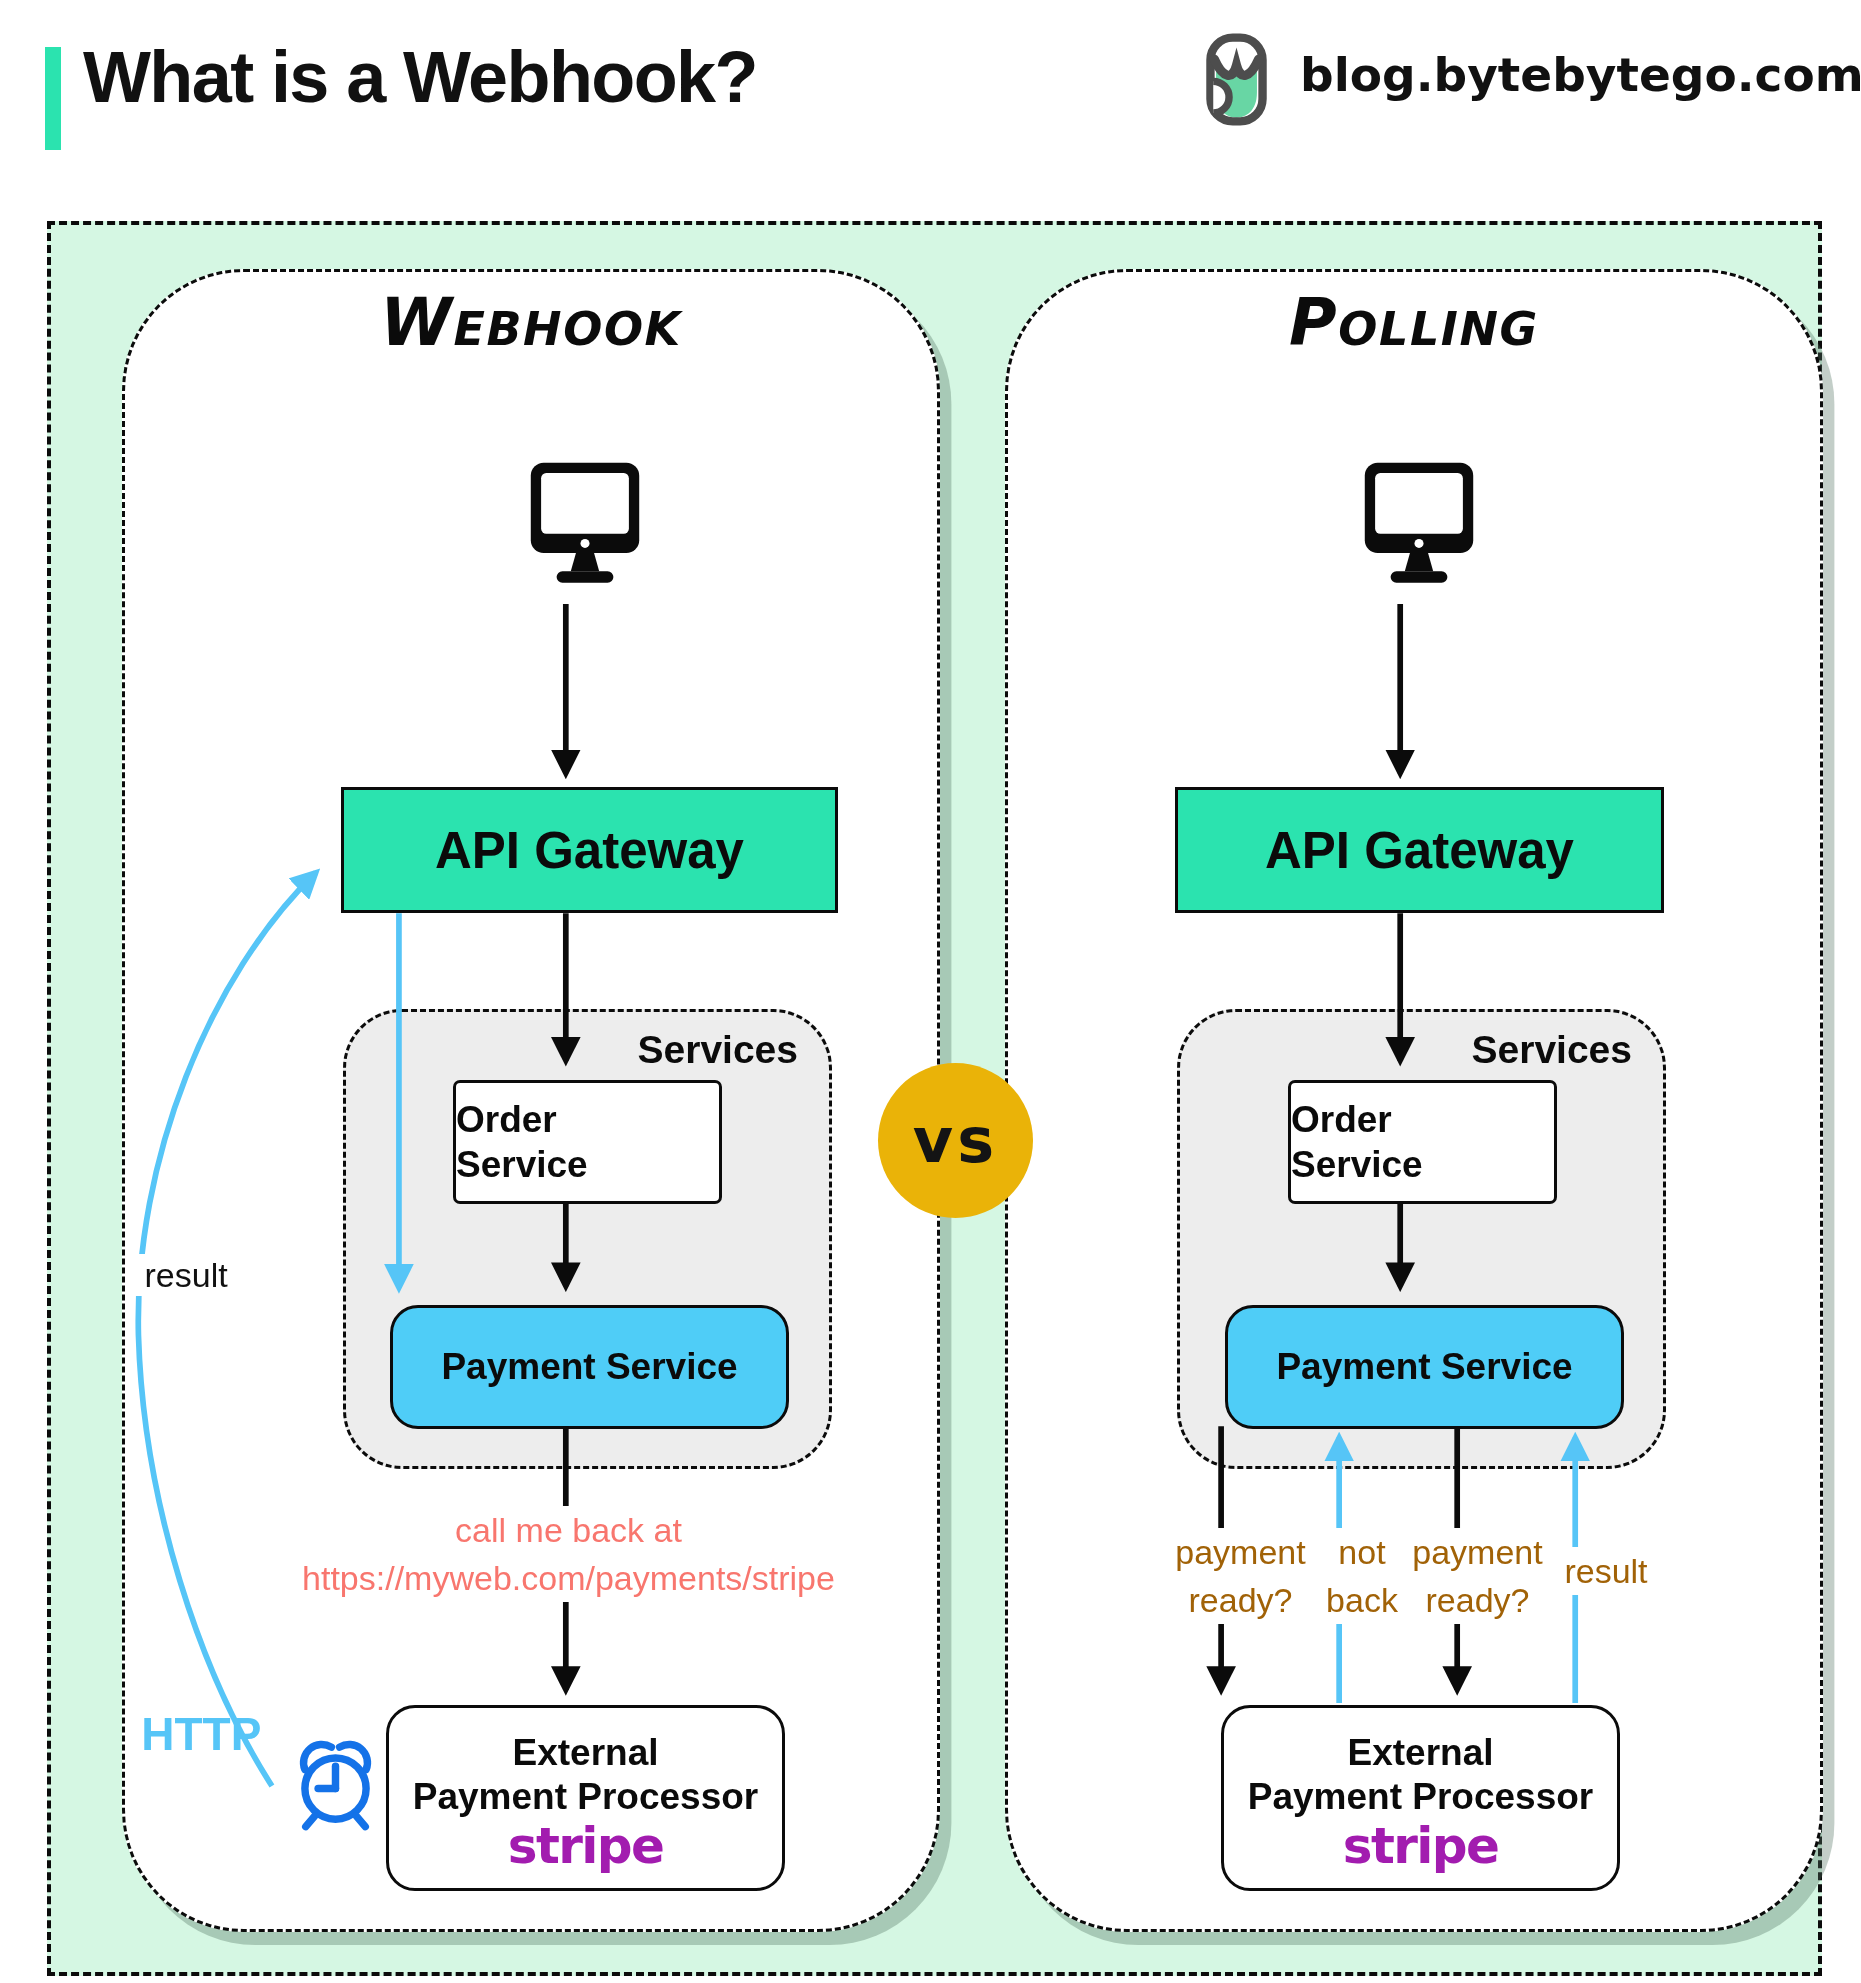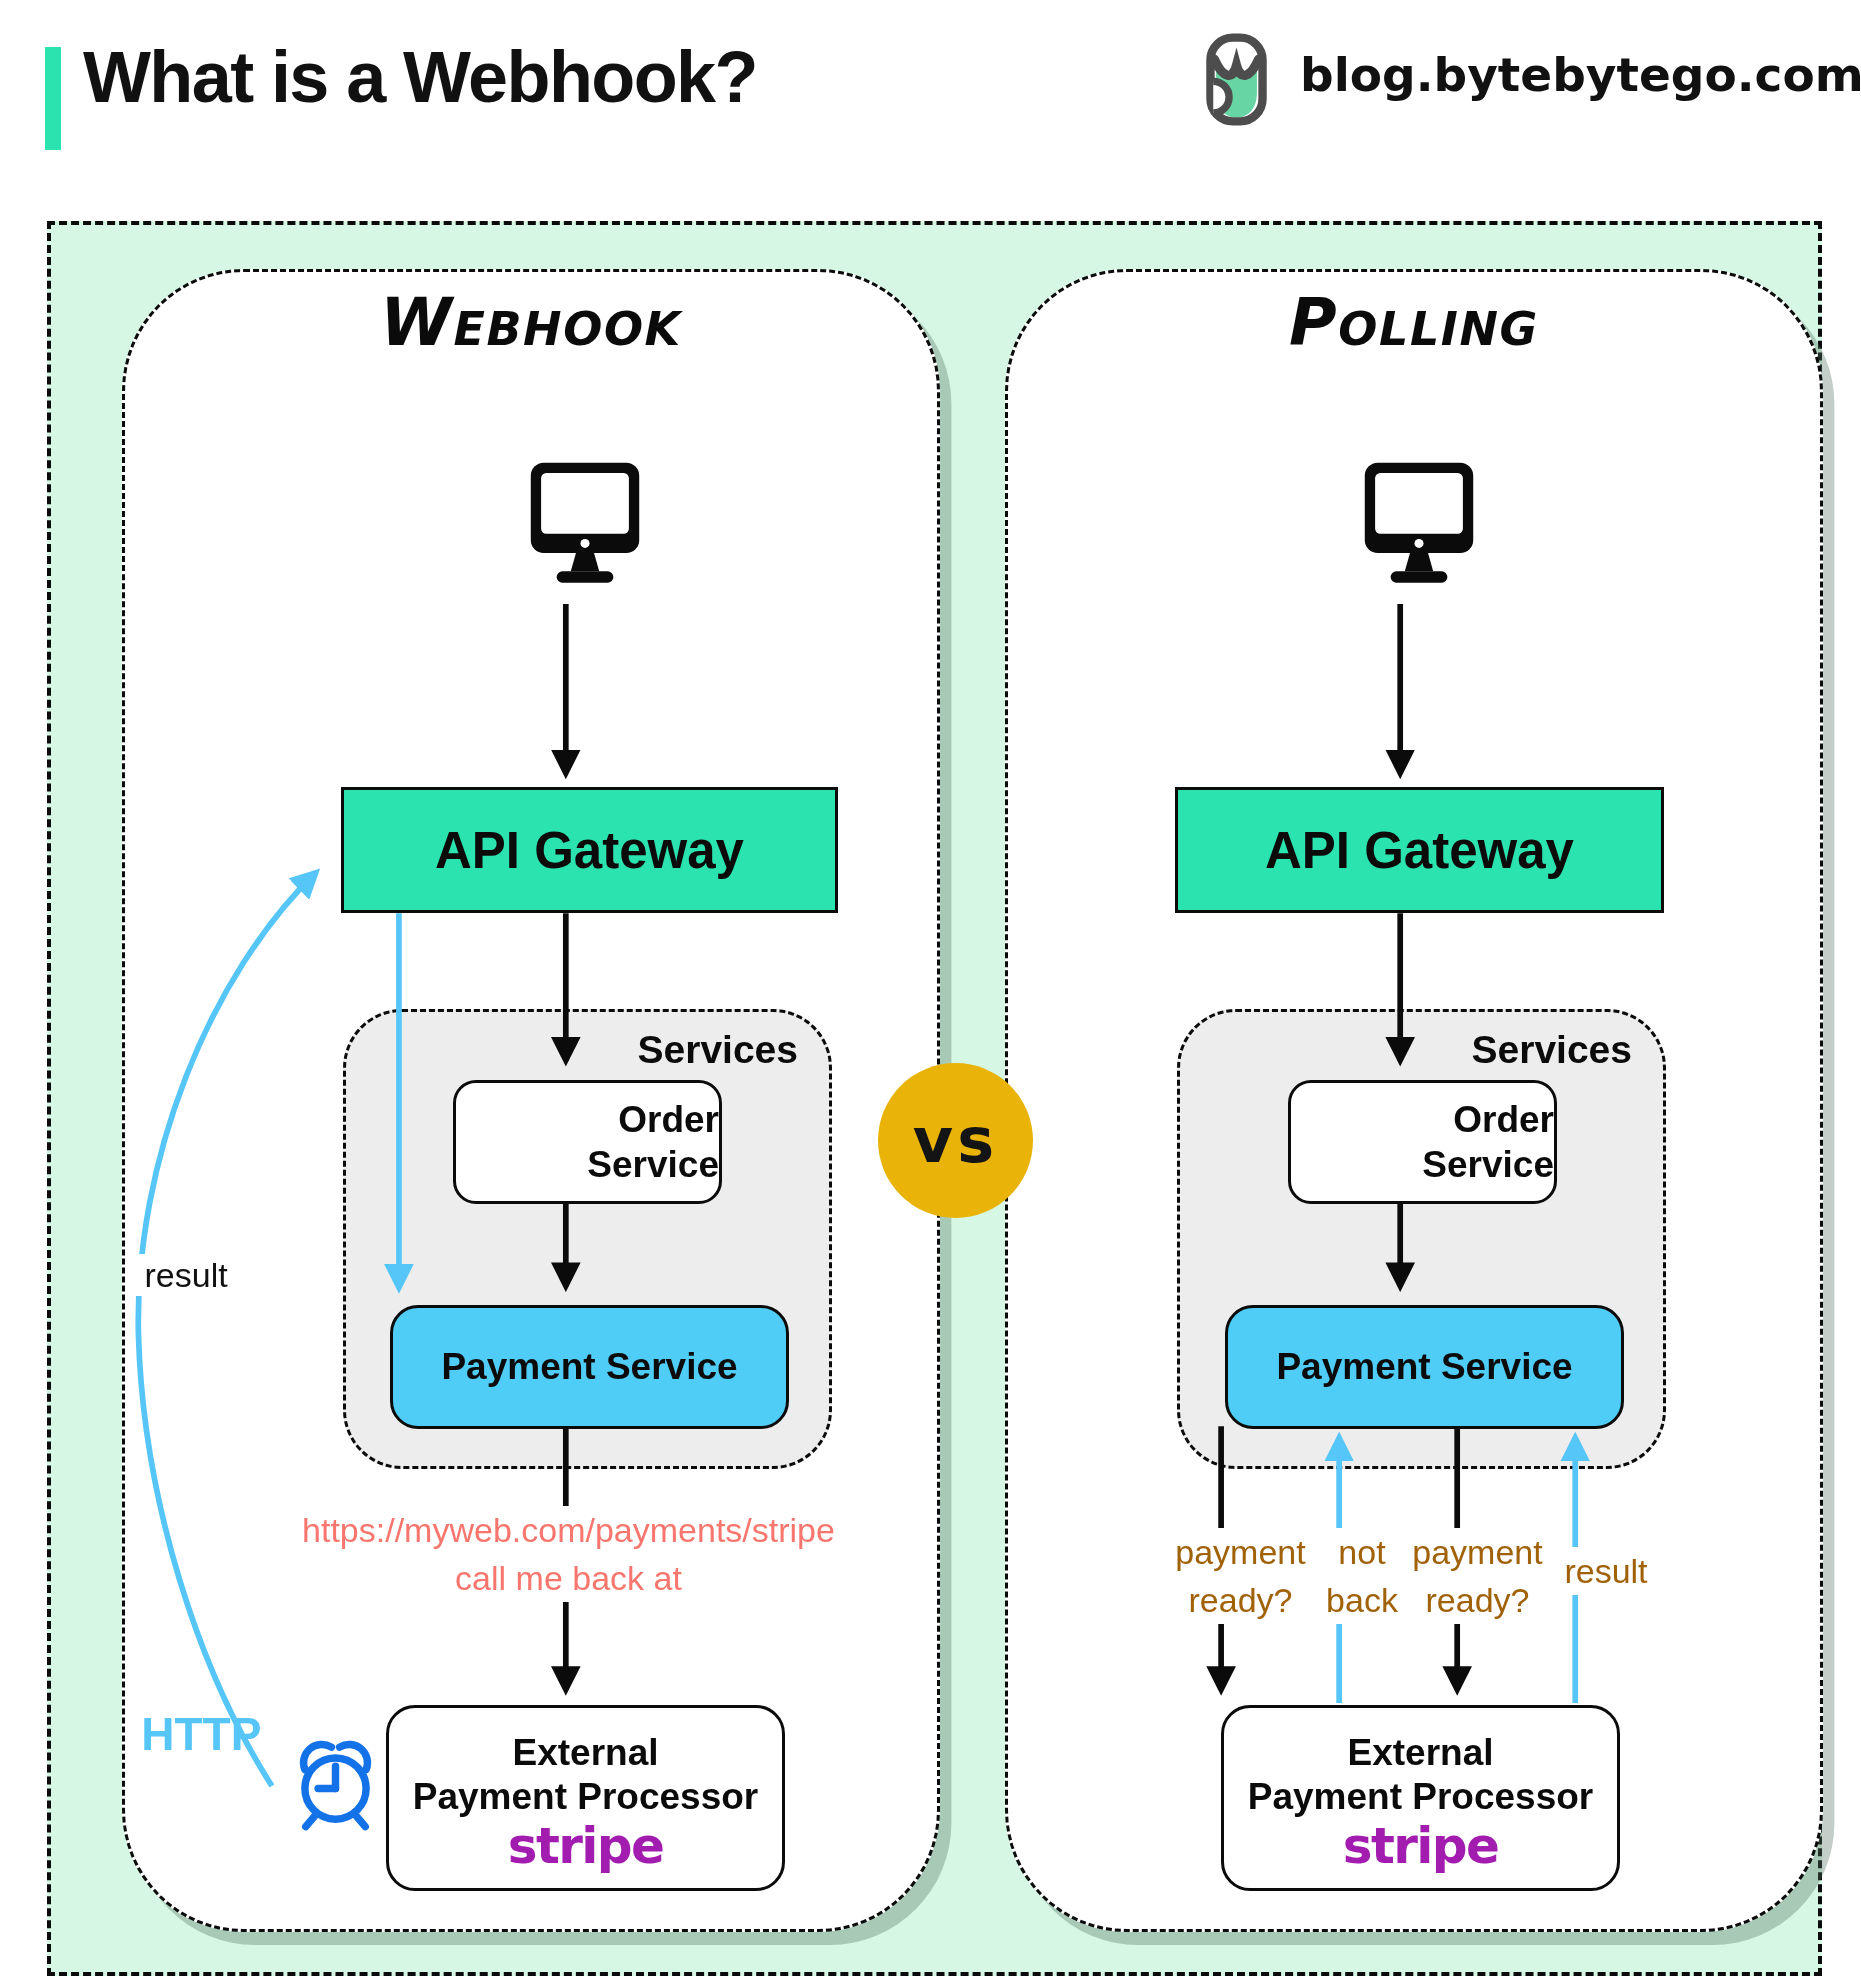--- a/index.html
+++ b/index.html
@@ -30,22 +30,22 @@
                  font-variant:small-caps; font-size:65px; letter-spacing:1.6px; color:#0b0b0b; }
 
   
   .api-gateway { position:absolute; height:126px; background:#2BE3AF; border:3.3px solid #0b0b0b;
                  display:flex; align-items:center; justify-content:center;
                  font-size:51px; font-weight:bold; }
   .services { position:absolute; width:489px; height:460px; background:#EDEDED;
               border:3.3px dashed #0b0b0b; border-radius:59px; }
   .services-label { position:absolute; right:31px; top:16.3px; font-size:39px; font-weight:bold; }
   .order-service { position:absolute; width:269px; height:124px; background:#ffffff;
-                   border:3.3px solid #0b0b0b; border-radius:23px;
-                   display:flex; flex-direction:column; align-items:flex-end; justify-content:center;
+                   border:3.3px solid #0b0b0b; border-radius:7px;
+                   display:flex; flex-direction:column; align-items:flex-start; justify-content:center;
                    font-size:37px; font-weight:bold; line-height:1.22; }
   .payment-service { position:absolute; width:399px; height:124px; background:#4FCDF7;
                      border:3.3px solid #0b0b0b; border-radius:28px;
                      display:flex; align-items:center; justify-content:center;
                      font-size:37px; font-weight:bold; }
   .external { position:absolute; width:399px; height:186px; background:#ffffff;
               border:3.3px solid #0b0b0b; border-radius:29px; text-align:center; padding-top:23px; }
   .external .xline { font-size:37px; font-weight:bold; line-height:1.2; }
   .stripe-logo { font-family:"DejaVu Sans", sans-serif; font-size:50px; font-weight:bold;
                  color:#a21caf; letter-spacing:-1.6px; line-height:1.05; }
@@ -113,22 +113,22 @@
       <div class="order-service" style="left:107px; top:68px;">
         <span>Order</span>
         <span>Service</span>
       </div>
       <div class="payment-service" style="left:44px; top:293px;">
         <span>Payment Service</span>
       </div>
     </div>
 
     <div class="callback-note">
+      <div><span class="wbg">call me back at</span></div>
       <div><span class="wbg">https://myweb.com/payments/stripe</span></div>
-      <div><span class="wbg">call me back at</span></div>
     </div>
 
     <div class="result-label-webhook">
       <span class="wbg">result</span>
     </div>
 
     <div class="http-label">HTTP</div>
 
     <svg class="clock-icon" viewBox="0 0 110 115">
       <g fill="none" stroke="#1472E8" stroke-width="9" stroke-linecap="round">

